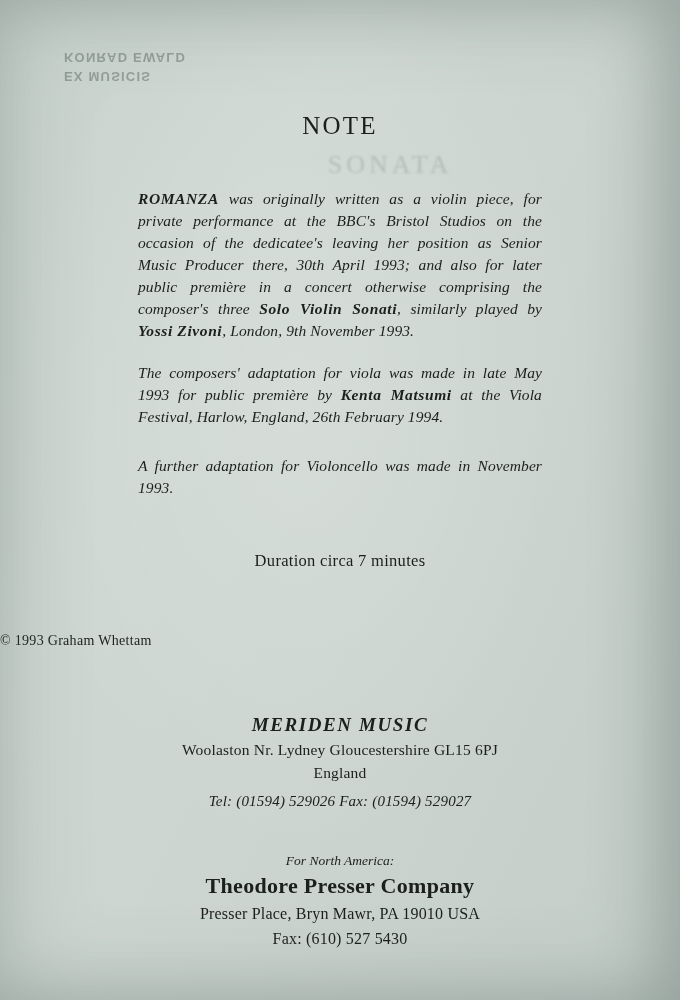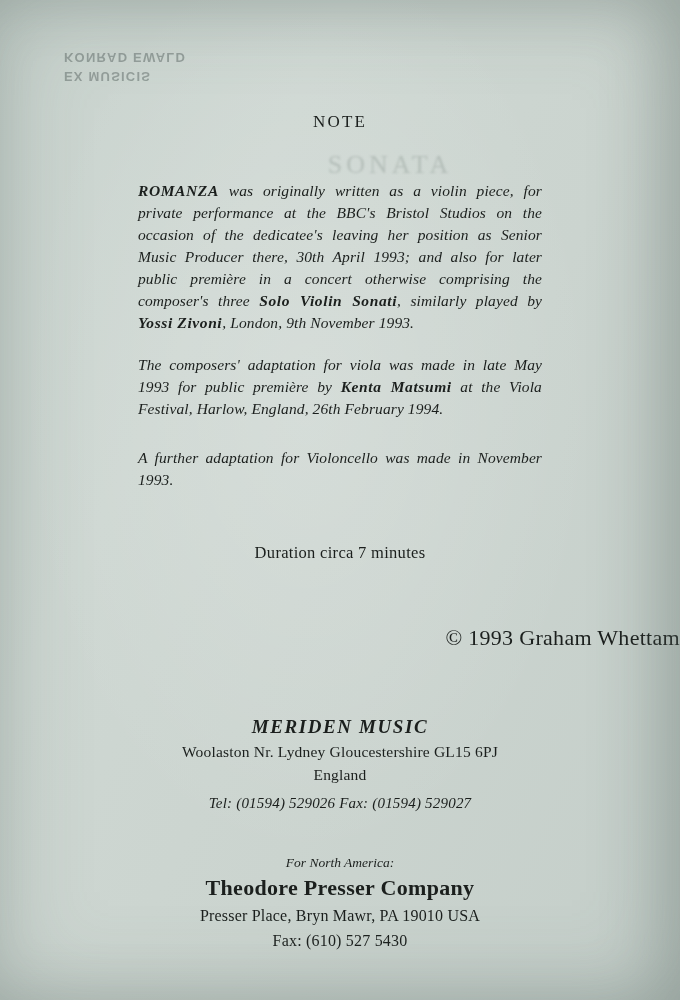--- a/index.html
+++ b/index.html
@@ -63,21 +63,21 @@
 
   .content {
     position: absolute;
     left: 0;
     right: 0;
     top: 0;
   }
 
   .note-title {
     text-align: center;
-    font-size: 17px;
+    font-size: 25px;
     letter-spacing: 2.2px;
     margin-top: 112px;
     font-family: "Liberation Serif", serif;
   }
 
   .body-block {
     width: 404px;
     margin: 0 auto;
     margin-top: 48px;
   }
@@ -99,22 +99,22 @@
   }
 
   .duration {
     text-align: center;
     font-size: 16.5px;
     margin-top: 52px;
     letter-spacing: 0.3px;
   }
 
   .copyright {
-    text-align: right;
-    font-size: 22px;
+    text-align: left;
+    font-size: 14px;
     margin-top: 62px;
     letter-spacing: 0.3px;
   }
 
   .publishers {
     text-align: center;
     margin-top: 62px;
   }
   .pub-label {
     font-size: 16.5px;

